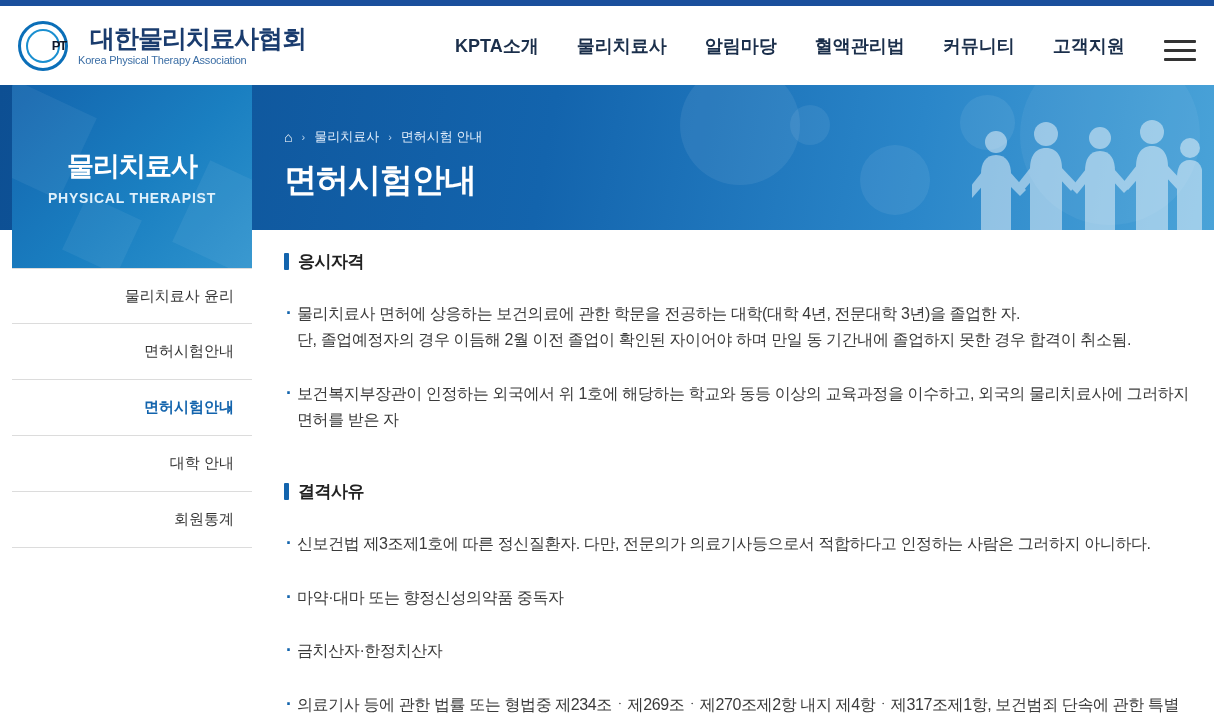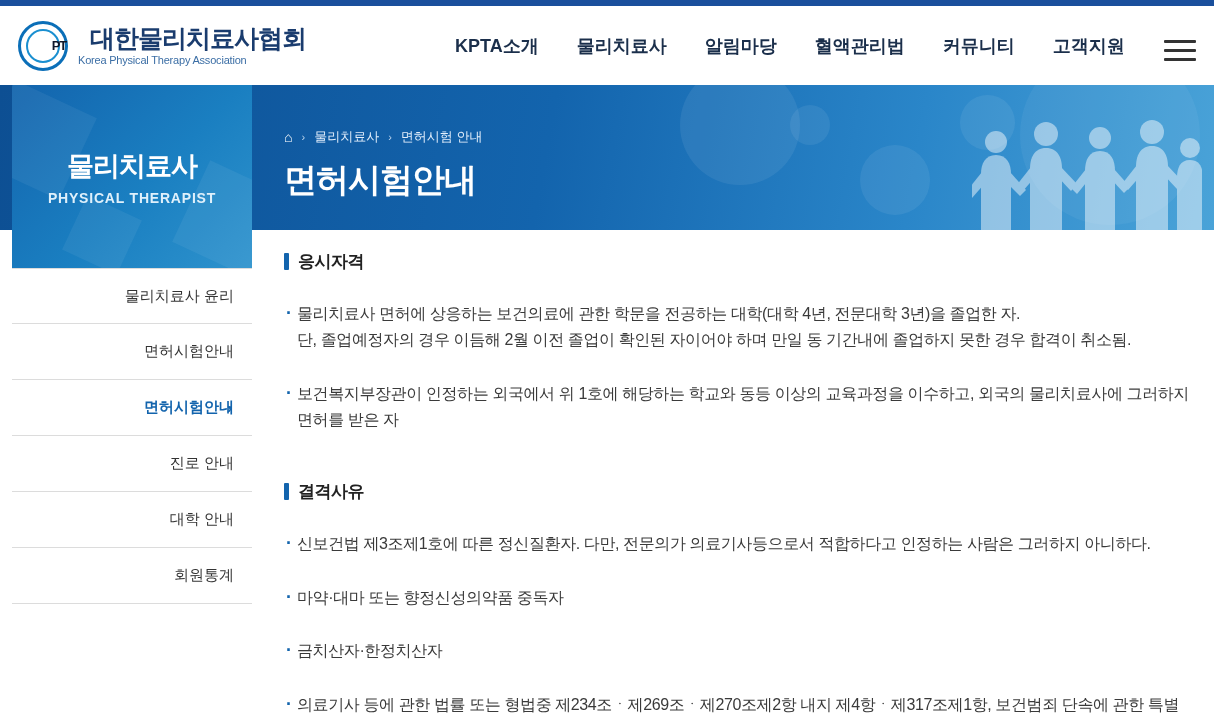--- a/index.html
+++ b/index.html
@@ -257,23 +257,20 @@
       <span>물리치료사 윤리</span>
     </div>
     <div class="side-item">
       <span>면허시험안내</span>
     </div>
     <div class="side-item active">
       <span>면허시험안내</span>
       <span class="chev">›</span>
     </div>
     <div class="side-item">
-      <span>진로 안내</span>
-    </div>
-    <div class="side-item">
       <span>대학 안내</span>
     </div>
     <div class="side-item">
       <span>회원통계</span>
     </div>
   </div>
 </aside>
 
 <main class="content">
 

